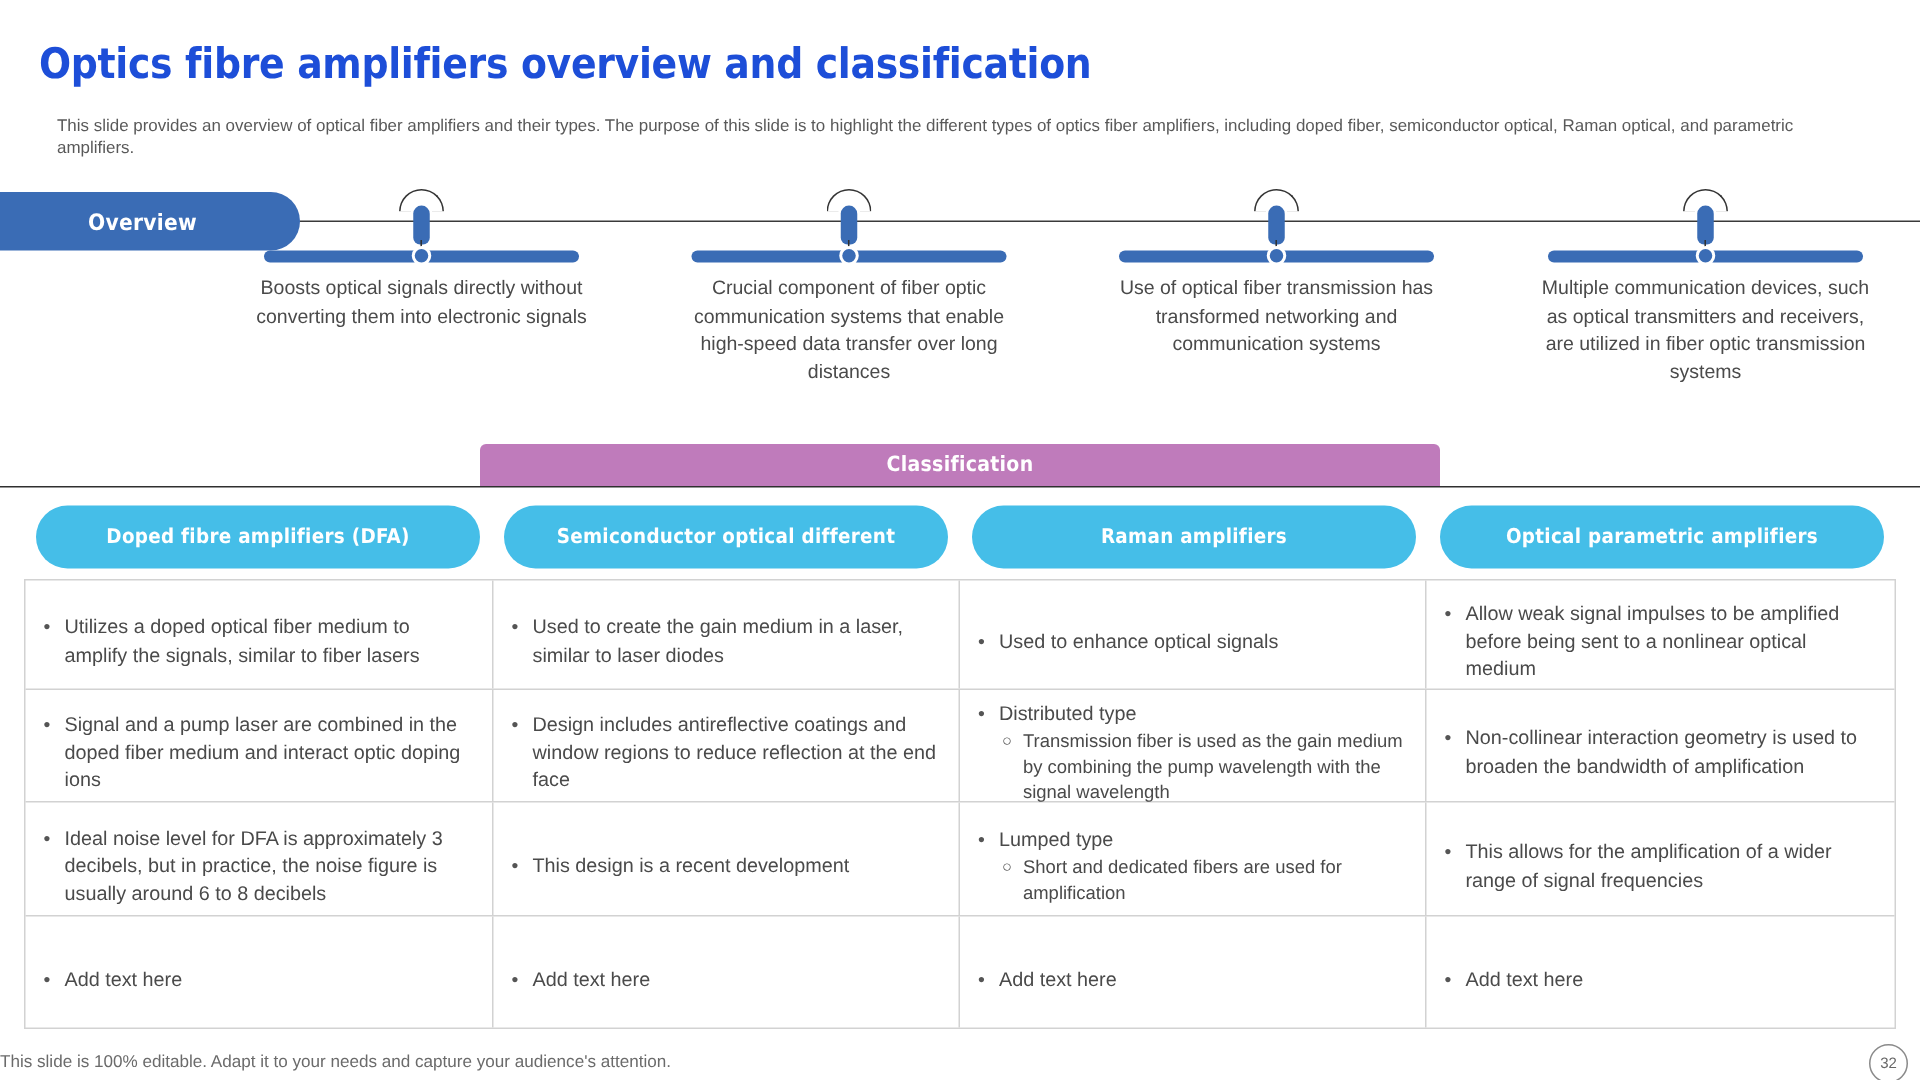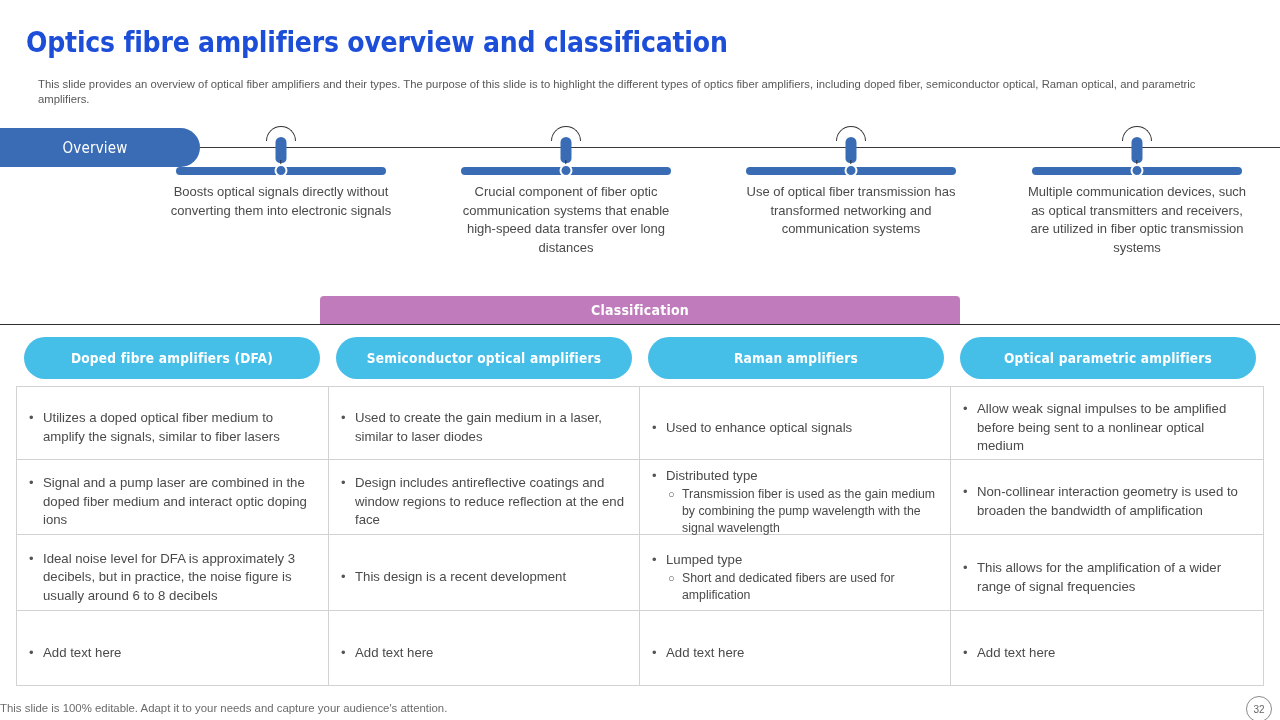--- a/index.html
+++ b/index.html
@@ -23,21 +23,21 @@
   }
 
   
   .overview-pill{
     position:absolute;left:-10px;top:128px;width:210px;height:39px;
     background:#3a6cb5;border-radius:0 20px 20px 0;
     display:flex;align-items:center;justify-content:center;
   }
   .overview-pill span{
     font-family:"DejaVu Sans Condensed","Liberation Sans",sans-serif;
-    font-weight:normal;font-size:15px;color:#ffffff;letter-spacing:0.2px;
+    font-weight:bold;font-size:15px;color:#ffffff;letter-spacing:0.2px;
   }
   .timeline-line{
     position:absolute;left:200px;top:147px;width:1080px;height:1px;
     background:#3a3a3a;
   }
 
   .marker{position:absolute;top:126px;width:210px;}
   .marker .arc{
     position:absolute;left:50%;top:0;transform:translateX(-50%);
     width:30px;height:15px;
@@ -188,21 +188,21 @@
   <div class="class-banner">
     <span>Classification</span>
   </div>
   <div class="rule-top"></div>
 
   <div class="head-row">
     <div class="hpill" style="left:24px;width:296px;">
       <span>Doped fibre amplifiers (DFA)</span>
     </div>
     <div class="hpill" style="left:336px;width:296px;">
-      <span>Semiconductor optical amplifiers</span>
+      <span>Semiconductor optical different</span>
     </div>
     <div class="hpill" style="left:648px;width:296px;">
       <span>Raman amplifiers</span>
     </div>
     <div class="hpill" style="left:960px;width:296px;">
       <span>Optical parametric amplifiers</span>
     </div>
   </div>
 
   <div class="table">

